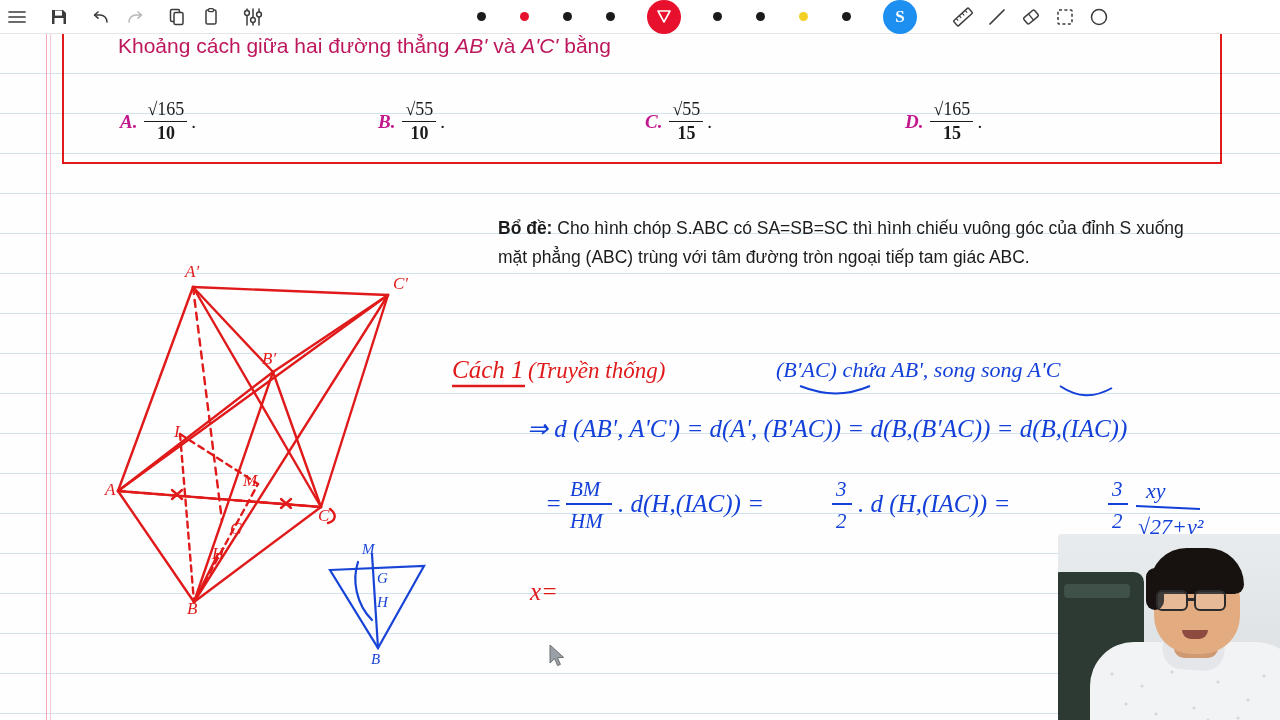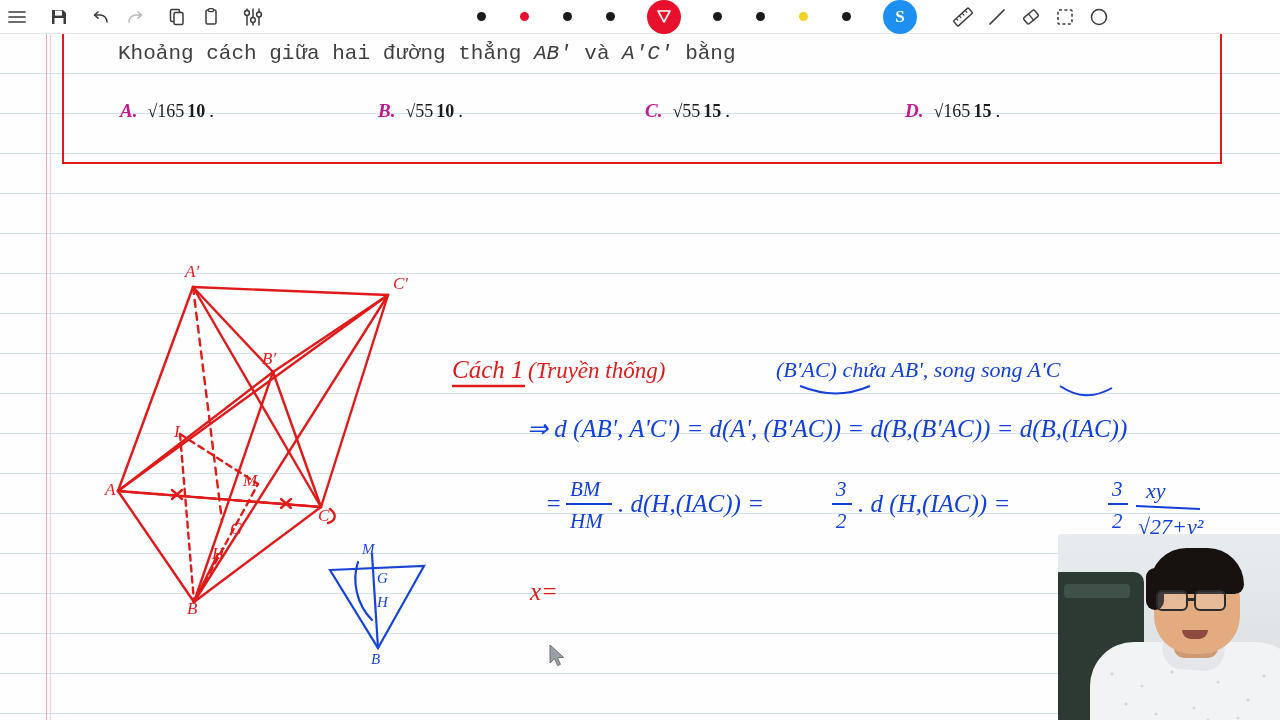--- a/index.html
+++ b/index.html
@@ -84,40 +84,40 @@
   }
 
   
   #qbox {
     position: absolute; left: 62px; top: -34px;
     width: 1160px; height: 164px;
     border: 2px solid #e01a1a;
     border-top: none;
   }
   #qtext {
-    position: absolute; left: 118px; top: 8px;
-    font-family: Liberation Mono, monospace;
-    font-size: 21px; color: #404040;
+    position: absolute; left: 118px; top: 0px;
+    font-family: Liberation Sans, sans-serif;
+    font-size: 21px; color: #be185d;
     white-space: nowrap;
   }
   #qtext i { font-style: italic; }
 
   .answer {
     position: absolute;
     font-family: "Liberation Serif", serif;
     color: #1b1b1b;
     display: flex; align-items: center;
     font-size: 19px;
   }
   .alabel {
     color: #c2188f; font-weight: bold; font-style: italic;
     font-size: 19px; margin-right: 7px;
   }
   .frac {
-    display: inline-flex; flex-direction: row; align-items: center;
+    display: inline-flex; flex-direction: column; align-items: center;
     line-height: 1.05;
   }
   .frac .num { font-size: 18px; padding: 0 3px; }
   .frac .bar { width: 100%; height: 1.6px; background: #1b1b1b; margin: 2px 0; }
   .frac .den { font-size: 18px; font-weight: bold; }
   .dot { margin-left: 4px; }
 
   
   #lemma {
     position: absolute; left: 498px; top: 180px;
@@ -358,20 +358,23 @@
   <div class="answer" style="left:905px; top:66px;">
     <span class="alabel">D.</span>
     <span class="frac">
       <span class="num">√165</span>
       <span class="bar"></span>
       <span class="den">15</span>
     </span>
     <span class="dot">.</span>
   </div>
 
+  <div id="lemma">
+    <b>Bổ đề:</b><span> Cho hình chóp S.ABC có SA=SB=SC thì hình chiếu vuông góc của đỉnh S xuống mặt phẳng (ABC) trùng với tâm đường tròn ngoại tiếp tam giác ABC.</span>
+  </div>
 
   <svg class="hand" width="1280" height="686">
     <g stroke="#e01a1a" fill="none" stroke-width="2.4" stroke-linecap="round" stroke-linejoin="round">
 
       <path d="M193,253 L388,261"></path>
       <path d="M193,253 L273,338"></path>
       <path d="M273,338 L388,261"></path>
 
       <path d="M193,253 L118,457"></path>
       <path d="M388,261 L321,473"></path>

